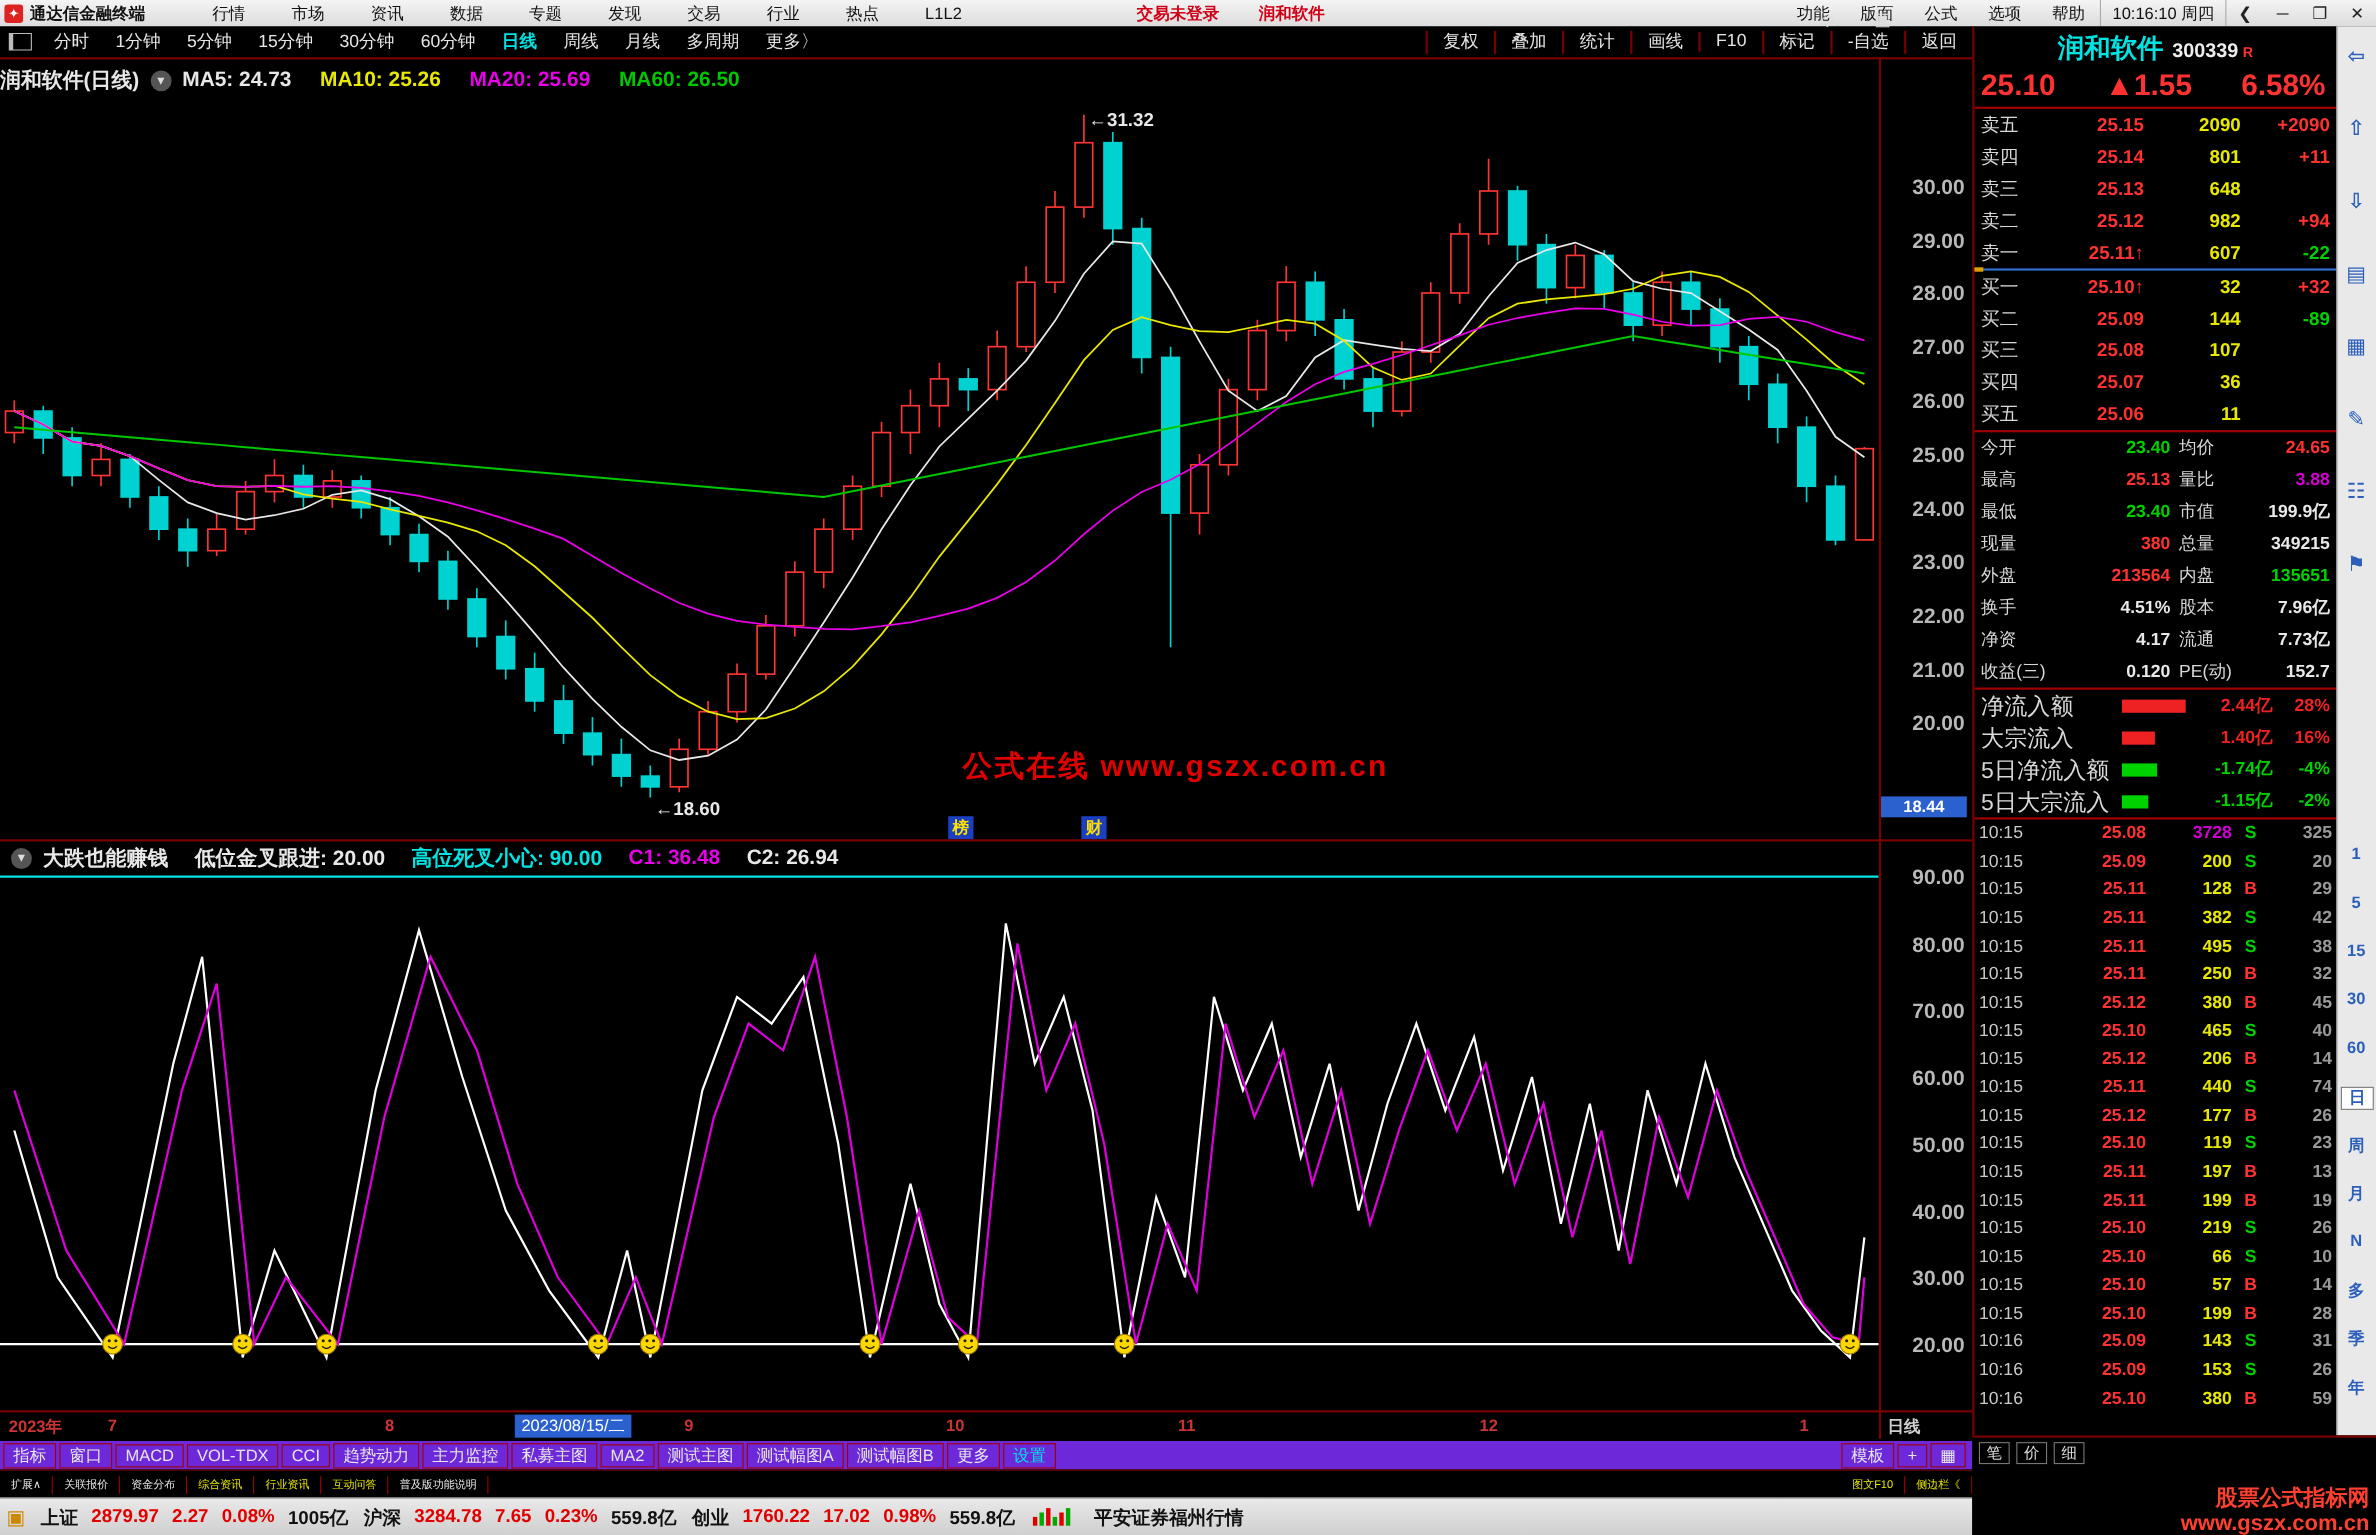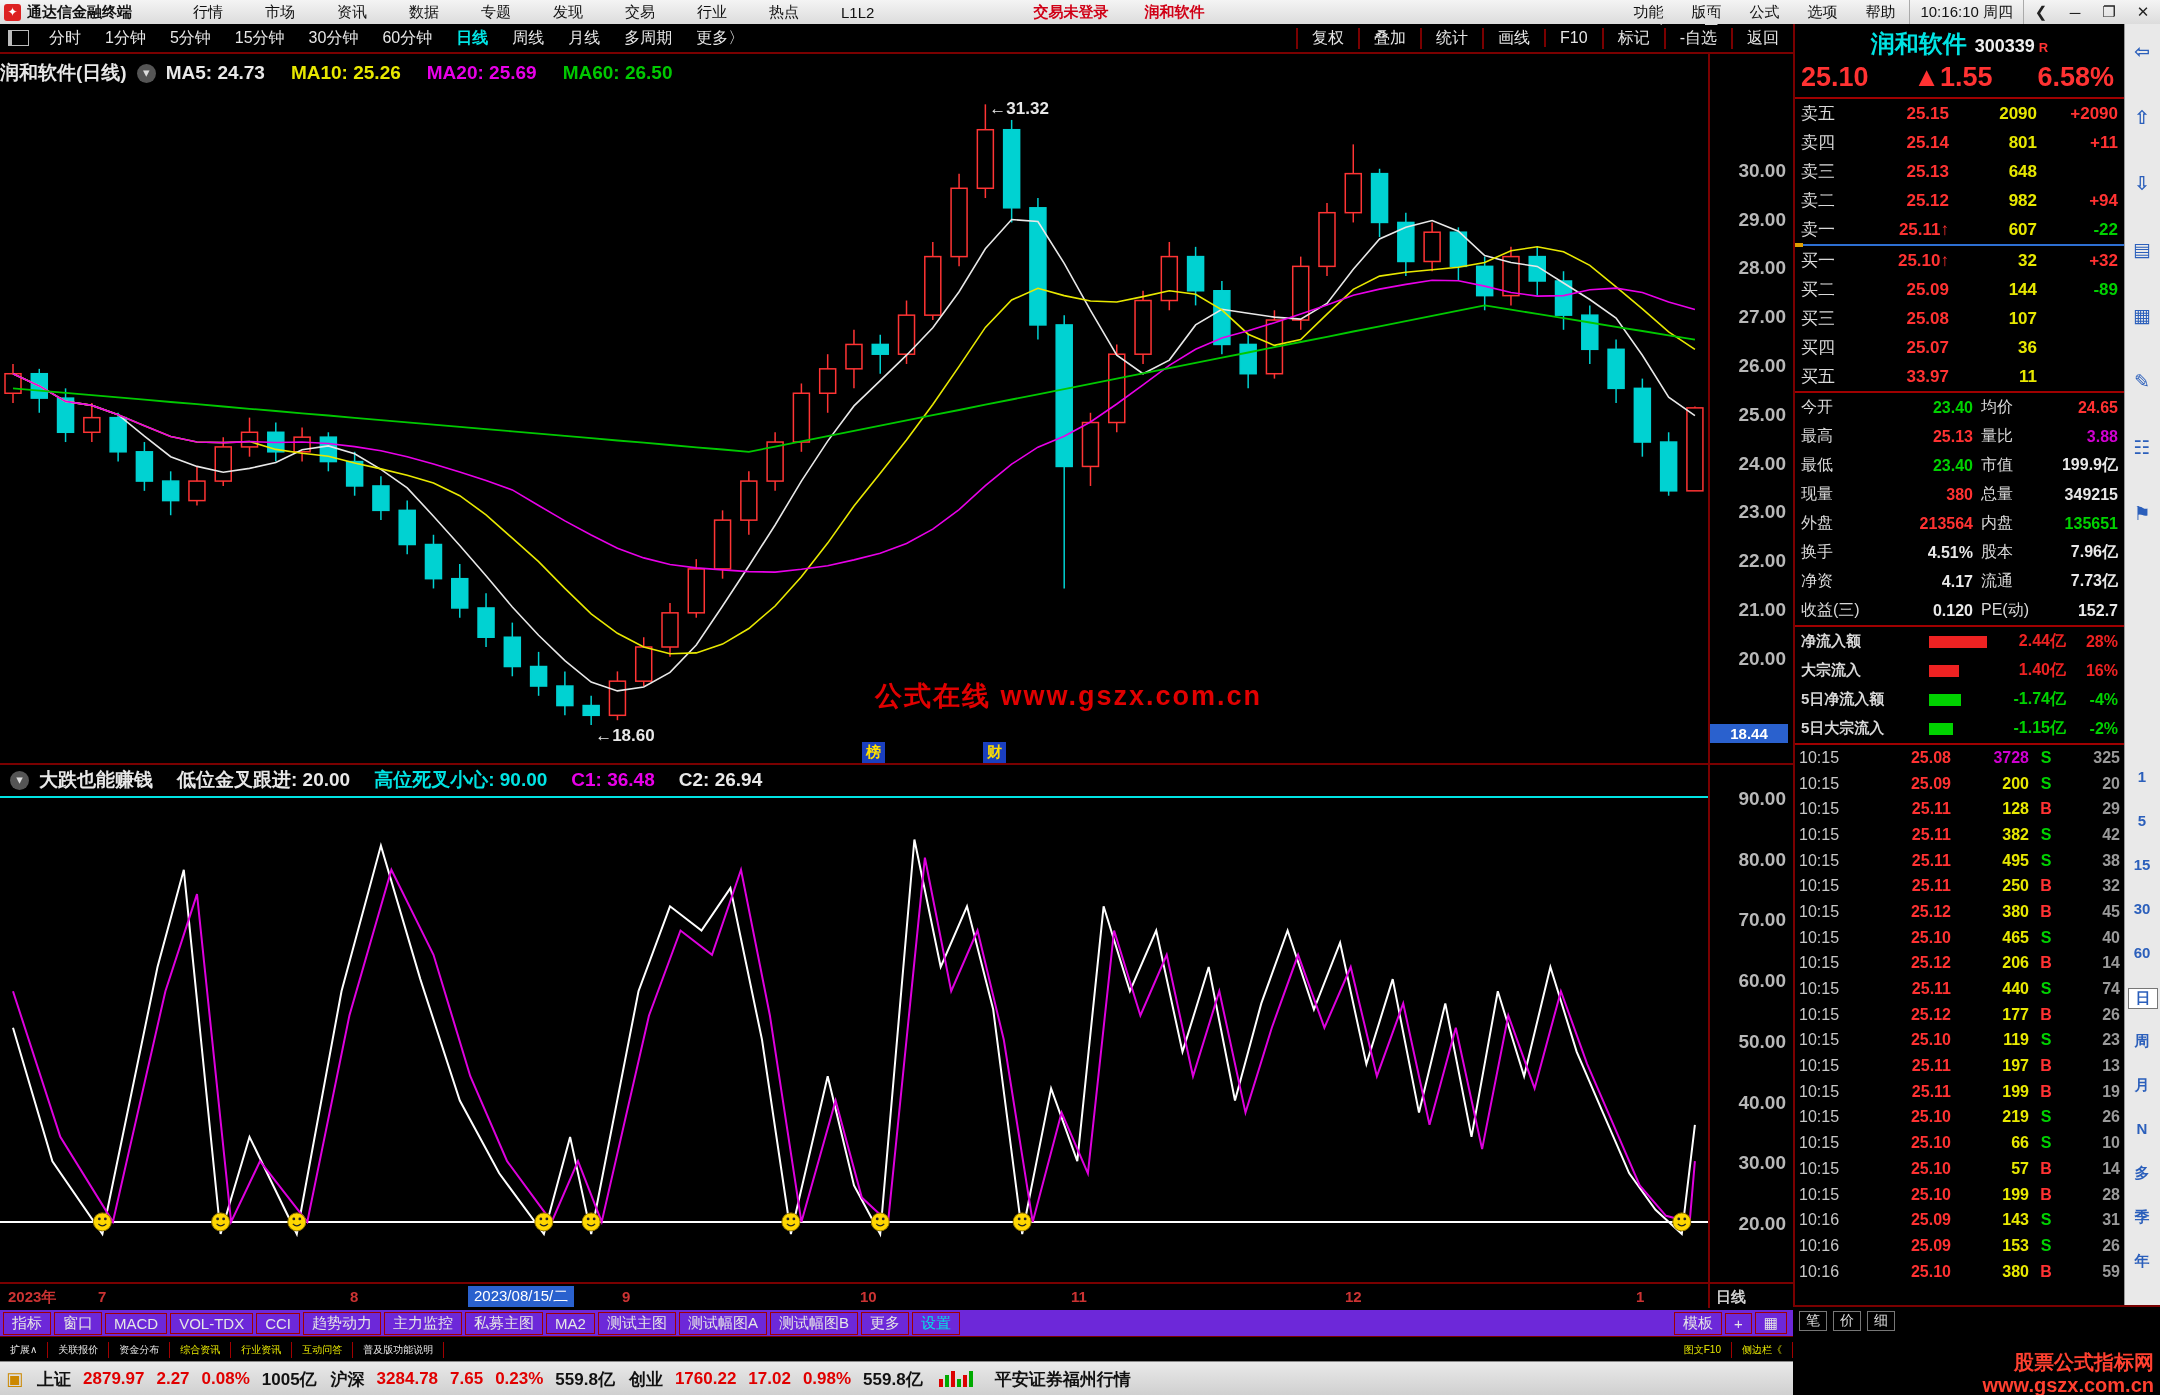--- a/index.html
+++ b/index.html
@@ -66,21 +66,21 @@
   .ob-row .vl{width:88px;text-align:right;color:#e8e800;}
   .ob-row .df{flex:1;text-align:right;}
   #ob-sep{height:0;border-top:2px solid #2d6fd2;position:relative;}
   #ob-sep .tick{position:absolute;left:0;top:-3px;width:8px;height:4px;background:#e0a000;}
   .st-row{display:flex;height:29px;align-items:center;font-size:16px;font-weight:bold;padding:0 6px;}
   .st-row .l1{width:84px;color:#d8d8d8;font-weight:normal;}
   .st-row .v1{width:88px;text-align:right;}
   .st-row .l2{width:72px;color:#d8d8d8;font-weight:normal;margin-left:8px;}
   .st-row .v2{flex:1;text-align:right;}
   .fl-row{display:flex;height:29px;align-items:center;font-size:16px;font-weight:bold;padding:0 6px;}
-  .fl-row .lb{width:128px;color:#d8d8d8;font-weight:bold;font-size:15px;}
+  .fl-row .lb{width:128px;color:#d8d8d8;font-weight:normal;font-size:21px;}
   .fl-row .bar{height:12px;margin-right:6px;}
   .fl-row .vv{flex:1;text-align:right;}
   .fl-row .pp{width:52px;text-align:right;}
   .tk-row{display:flex;height:25.7px;align-items:center;font-size:16px;font-weight:bold;padding:0 4px;}
   .tk-row .tm{width:64px;color:#c8c8c8;font-weight:normal;}
   .tk-row .pr{width:88px;text-align:right;color:#ff3232;}
   .tk-row .vl{width:78px;text-align:right;color:#e8e800;}
   .tk-row .sd{width:34px;text-align:center;}
   .tk-row .ct{flex:1;text-align:right;color:#9a9a9a;}
   
@@ -486,21 +486,21 @@
         <span class="df" style="color: rgb(255, 50, 50);"></span>
       </div>
       <div class="ob-row">
         <span class="lb">买四</span>
         <span class="pr">25.07</span>
         <span class="vl">36</span>
         <span class="df" style="color: rgb(255, 50, 50);"></span>
       </div>
       <div class="ob-row">
         <span class="lb">买五</span>
-        <span class="pr">33.97</span>
+        <span class="pr">25.06</span>
         <span class="vl">11</span>
         <span class="df" style="color: rgb(255, 50, 50);"></span>
       </div>
       <div style="border-top: 2px solid rgb(160, 0, 0);"></div>
       <div class="st-row">
         <span class="l1">今开</span>
         <span class="v1" style="color: rgb(0, 210, 0);">23.40</span>
         <span class="l2">均价</span>
         <span class="v2" style="color: rgb(255, 50, 50);">24.65</span>
       </div>

